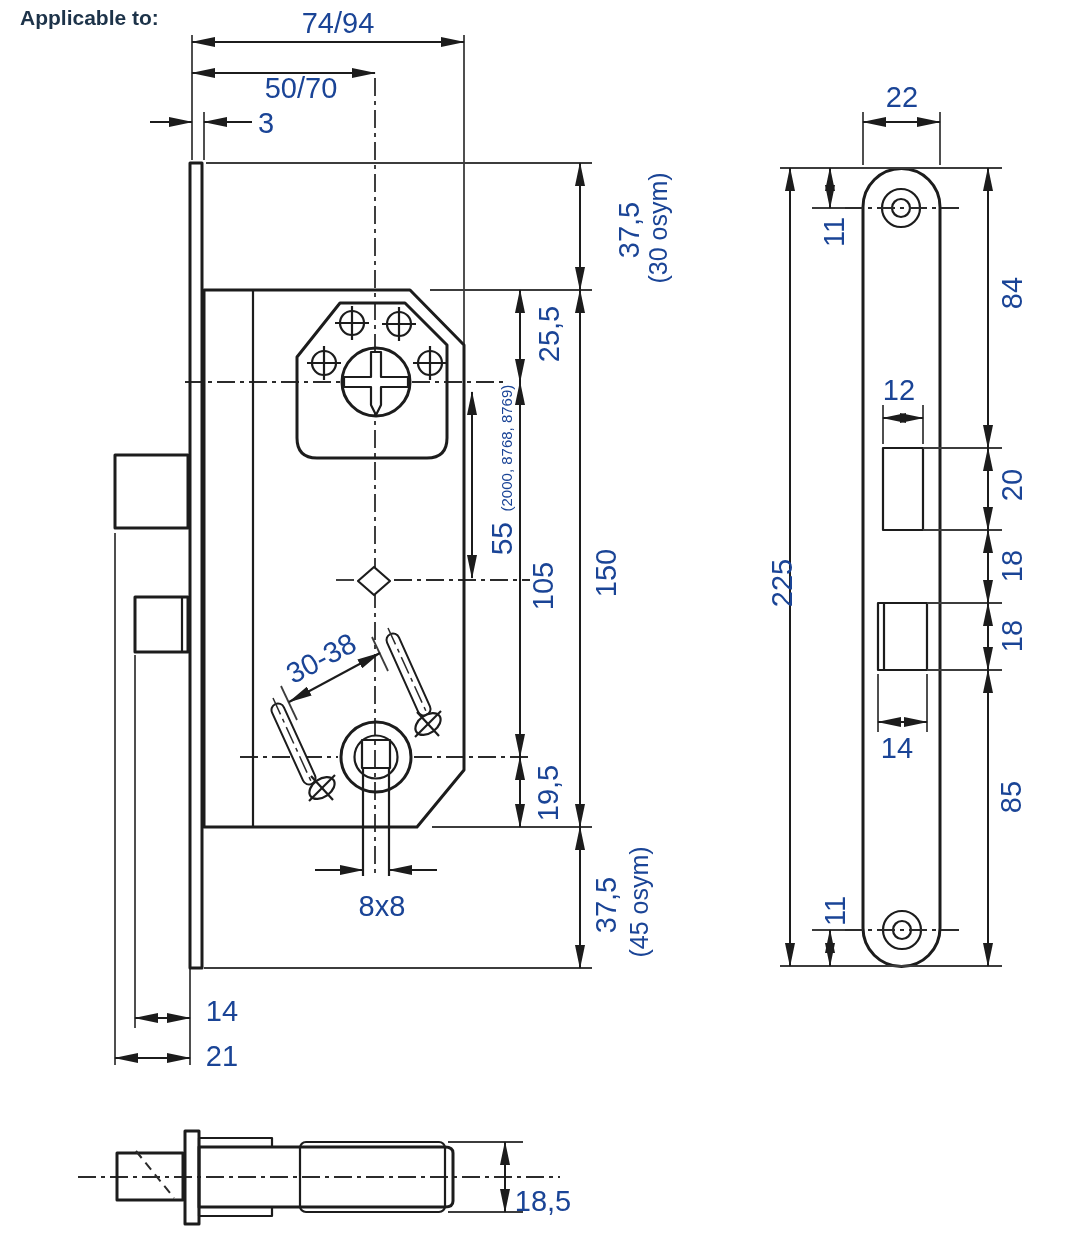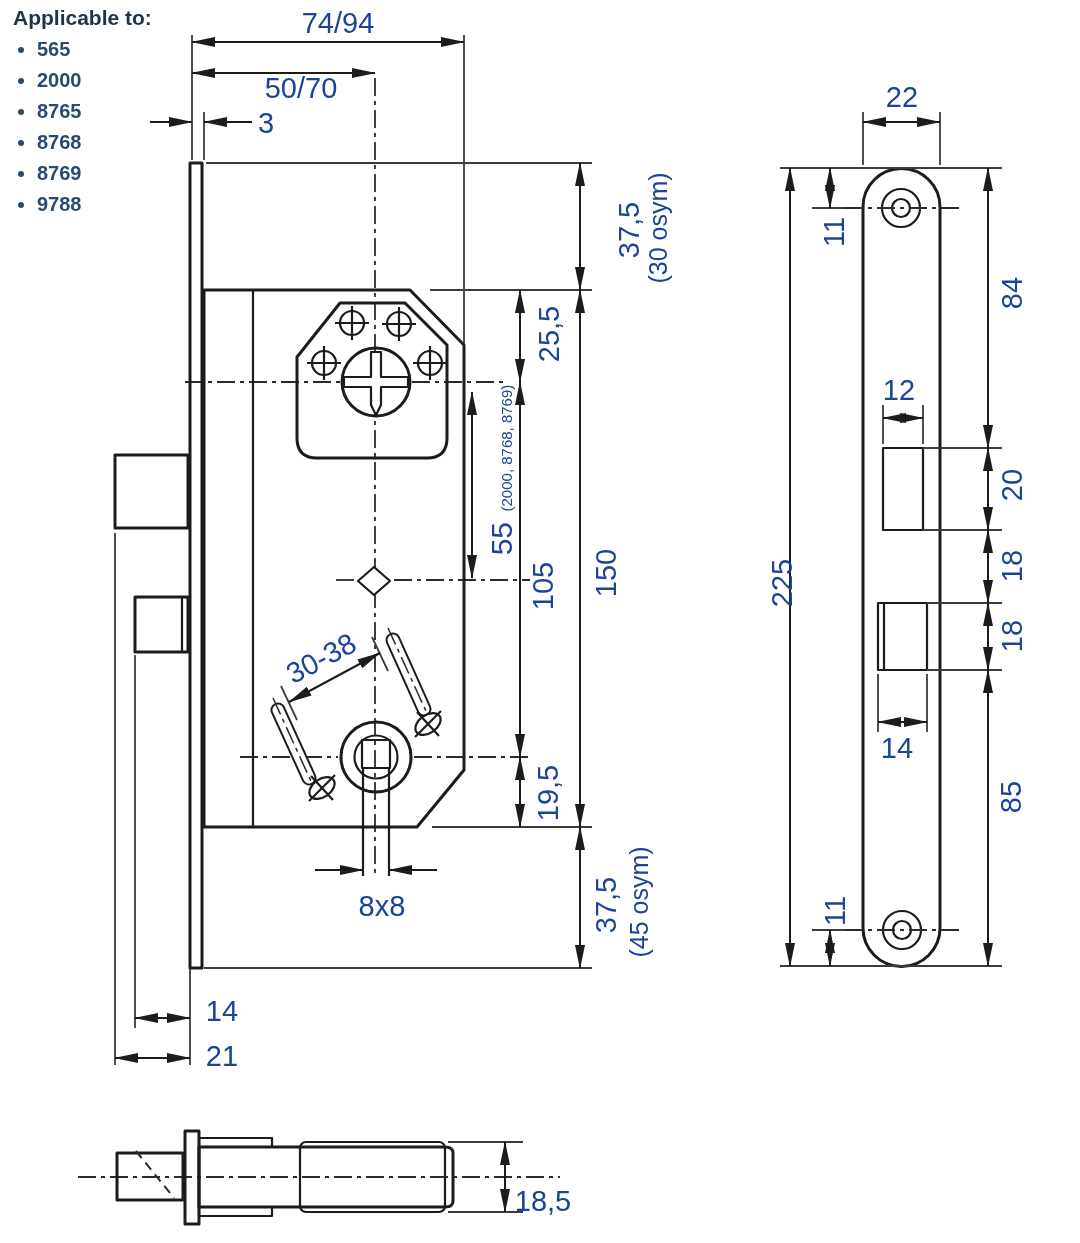--- a/index.html
+++ b/index.html
@@ -1,18 +1,18 @@
 <!DOCTYPE html>
 <html><head>
 <meta charset="utf-8">
 <style>
   html,body { margin:0; padding:0; background:#ffffff; }
   .canvas { position:relative; width:1080px; height:1243px; background:#ffffff; overflow:hidden;
             font-family:"Liberation Sans", sans-serif; }
-  .applicable { position:absolute; left:13px; top:6px; }
+  .applicable { position:absolute; left:20px; top:6px;text-align:center; }
   .applicable .title { font-size:21px; font-weight:bold; color:#1d3349; }
   .applicable ul { margin:8px 0 0 2px; padding-left:22px; }
   .applicable li { font-size:20px; font-weight:600; color:#2a4a70; margin-bottom:8px; }
   svg { position:absolute; left:0; top:0; }
   .ol  { stroke:#1c1c1c; stroke-width:3;   fill:none; stroke-linejoin:round; }
   .ol2 { stroke:#1c1c1c; stroke-width:2.2; fill:none; stroke-linejoin:round; }
   .wfill { fill:#ffffff; }
   .dim { stroke:#1c1c1c; stroke-width:2; fill:none; }
   .ext { stroke:#3c3c3c; stroke-width:1.8; fill:none; }
   .cl  { stroke:#2b2b2b; stroke-width:1.8; fill:none; stroke-dasharray:18 5 4 5; }
@@ -24,28 +24,20 @@
   .big  { font-size:30px; }
   .tiny { font-size:15px; }
 </style>
 </head>
 <body>
 
 <div class="canvas">
 
   <div class="applicable">
     <div class="title">Applicable to:</div>
-    <ul>
-      <li>565</li>
-      <li>2000</li>
-      <li>8765</li>
-      <li>8768</li>
-      <li>8769</li>
-      <li>9788</li>
-    </ul>
   </div>
 
   <svg width="1080" height="1243" viewBox="0 0 1080 1243">
     <defs>
       <marker id="arr" viewBox="0 0 12 5" refX="11.5" refY="2.5" markerWidth="12" markerHeight="5" orient="auto-start-reverse" markerUnits="strokeWidth">
         <path d="M0,0 L12,2.5 L0,5 Z" fill="#1c1c1c"></path>
       </marker>
     </defs>
 
     <g>

